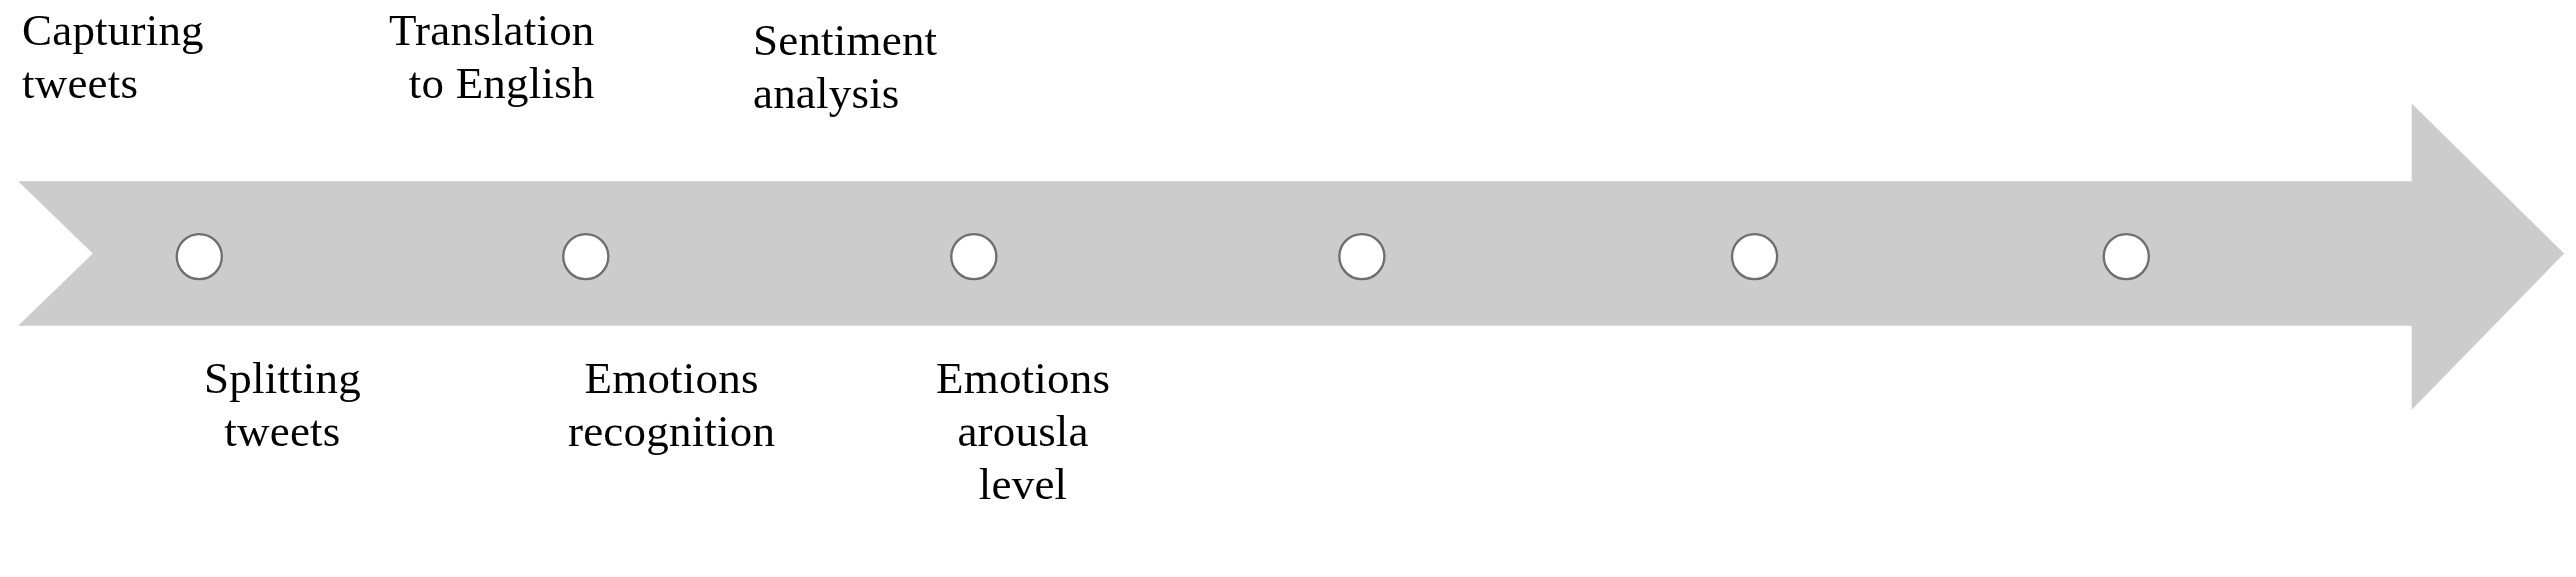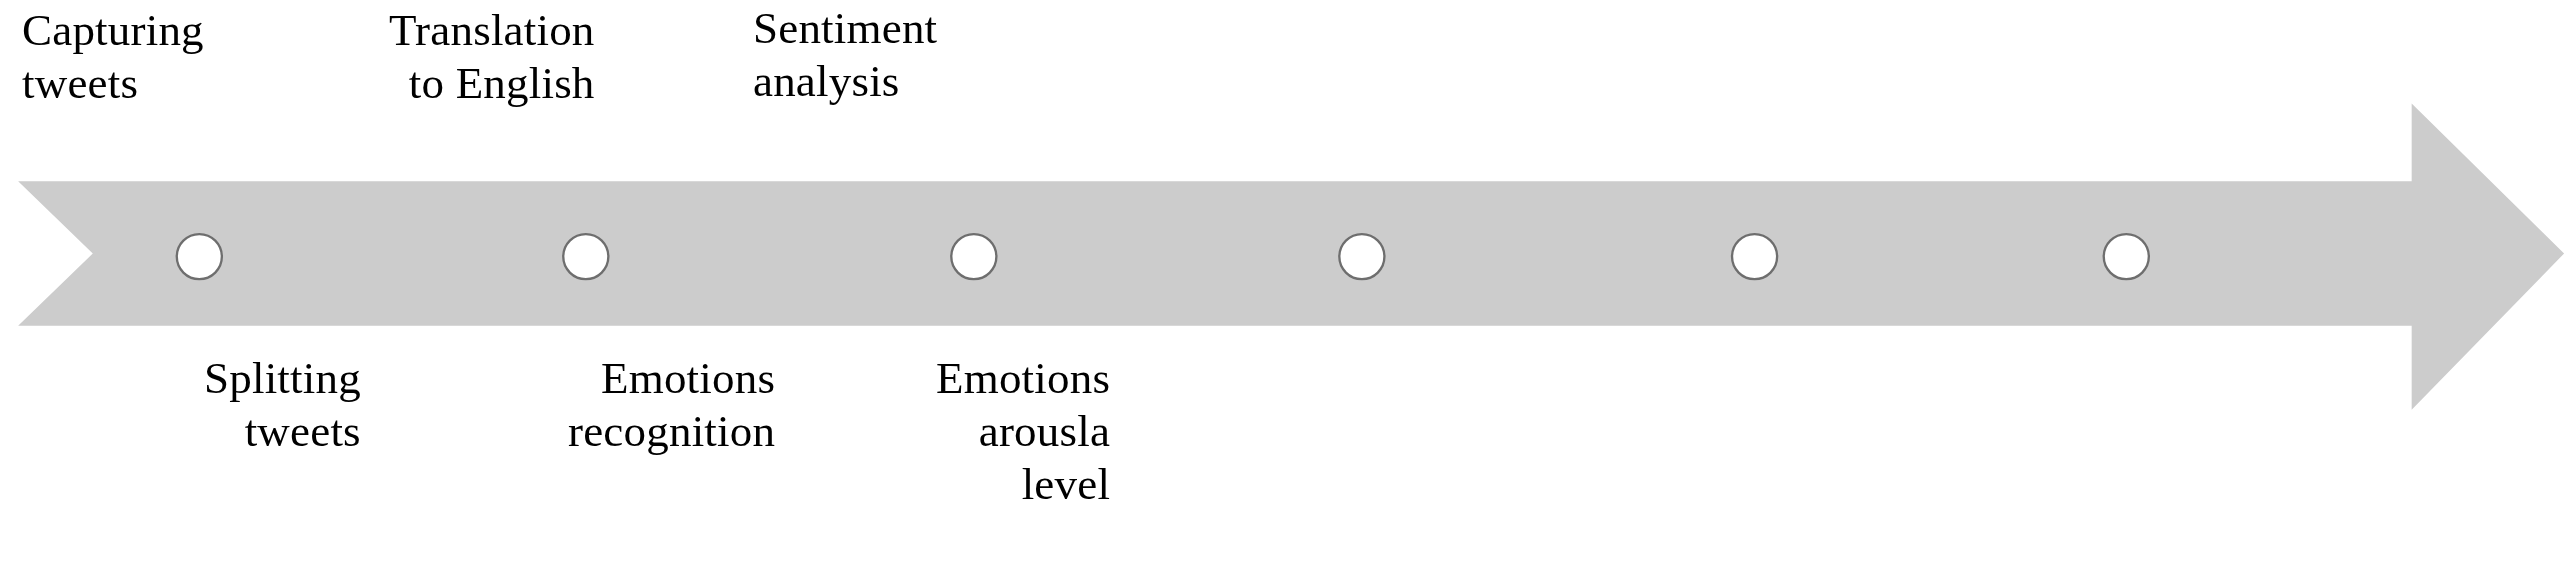--- a/index.html
+++ b/index.html
@@ -30,21 +30,21 @@
     font-size: 45px;
     line-height: 1.18;
     color: #000000;
     white-space: pre-line;
     letter-spacing: 0.2px;
   }
   .label-top {
     text-align: left;
   }
   .label-bottom {
-    text-align: right;
+    text-align: center;
   }
 </style>
 </head>
 <body>
 
 <div id="canvas">
 
   <svg class="arrow-svg" viewBox="0 0 3310 742">
     <polygon id="arrow-shape" points="22,233 3100,233 3100,133 3296,326 3100,527 3100,419 22,419 118,326" fill="#CCCCCC"></polygon>
     <g id="markers">
@@ -59,21 +59,21 @@
 
   <div id="labels">
       <div class="stage-label label-top" style="left: 22px; top: 3.9px;">Capturing
 tweets</div>
       <div class="stage-label label-bottom" style="left: 204px; top: 352px;">Splitting
 tweets</div>
       <div class="stage-label label-top" style="left: 389px; top: 3.9px; text-align: right;">Translation
 to English</div>
       <div class="stage-label label-bottom" style="left: 568px; top: 352px;">Emotions
 recognition</div>
-      <div class="stage-label label-top" style="left: 753px; top: 2px;">Sentiment
+      <div class="stage-label label-top" style="left: 753px; top: 14px;">Sentiment
 analysis</div>
       <div class="stage-label label-bottom" style="left: 936px; top: 352px;">Emotions
 arousla
 level</div>
     </div>
 
 </div>
 
 
 </body></html>

